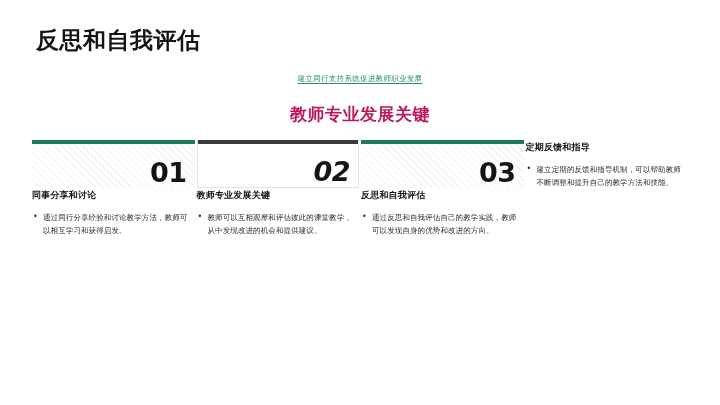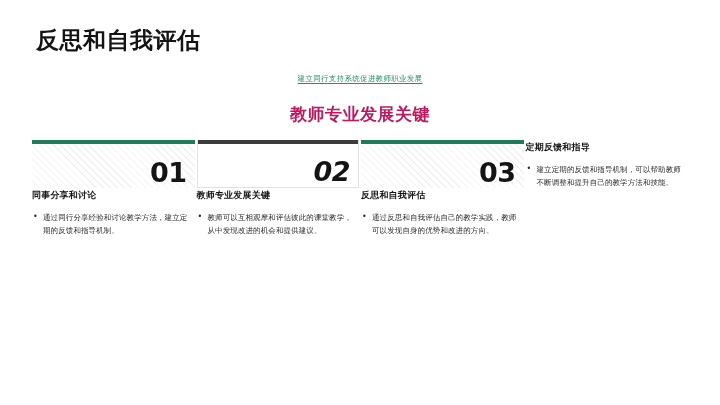--- a/index.html
+++ b/index.html
@@ -161,21 +161,21 @@
 
   <div class="cards">
 
     <div class="card-col">
       <div class="num-box green">
         <span class="topbar"></span>
         <span class="num">01</span>
       </div>
       <div class="card-title">同事分享和讨论</div>
       <ul class="bullets">
-        <li>通过同行分享经验和讨论教学方法，建立定期的反馈和指导机制。</li>
+        <li>通过同行分享经验和讨论教学方法，教师可以相互学习和获得启发。</li>
       </ul>
     </div>
 
     <div class="card-col">
       <div class="num-box dark">
         <span class="topbar"></span>
         <span class="num">02</span>
       </div>
       <div class="card-title">教师专业发展关键</div>
       <ul class="bullets">

